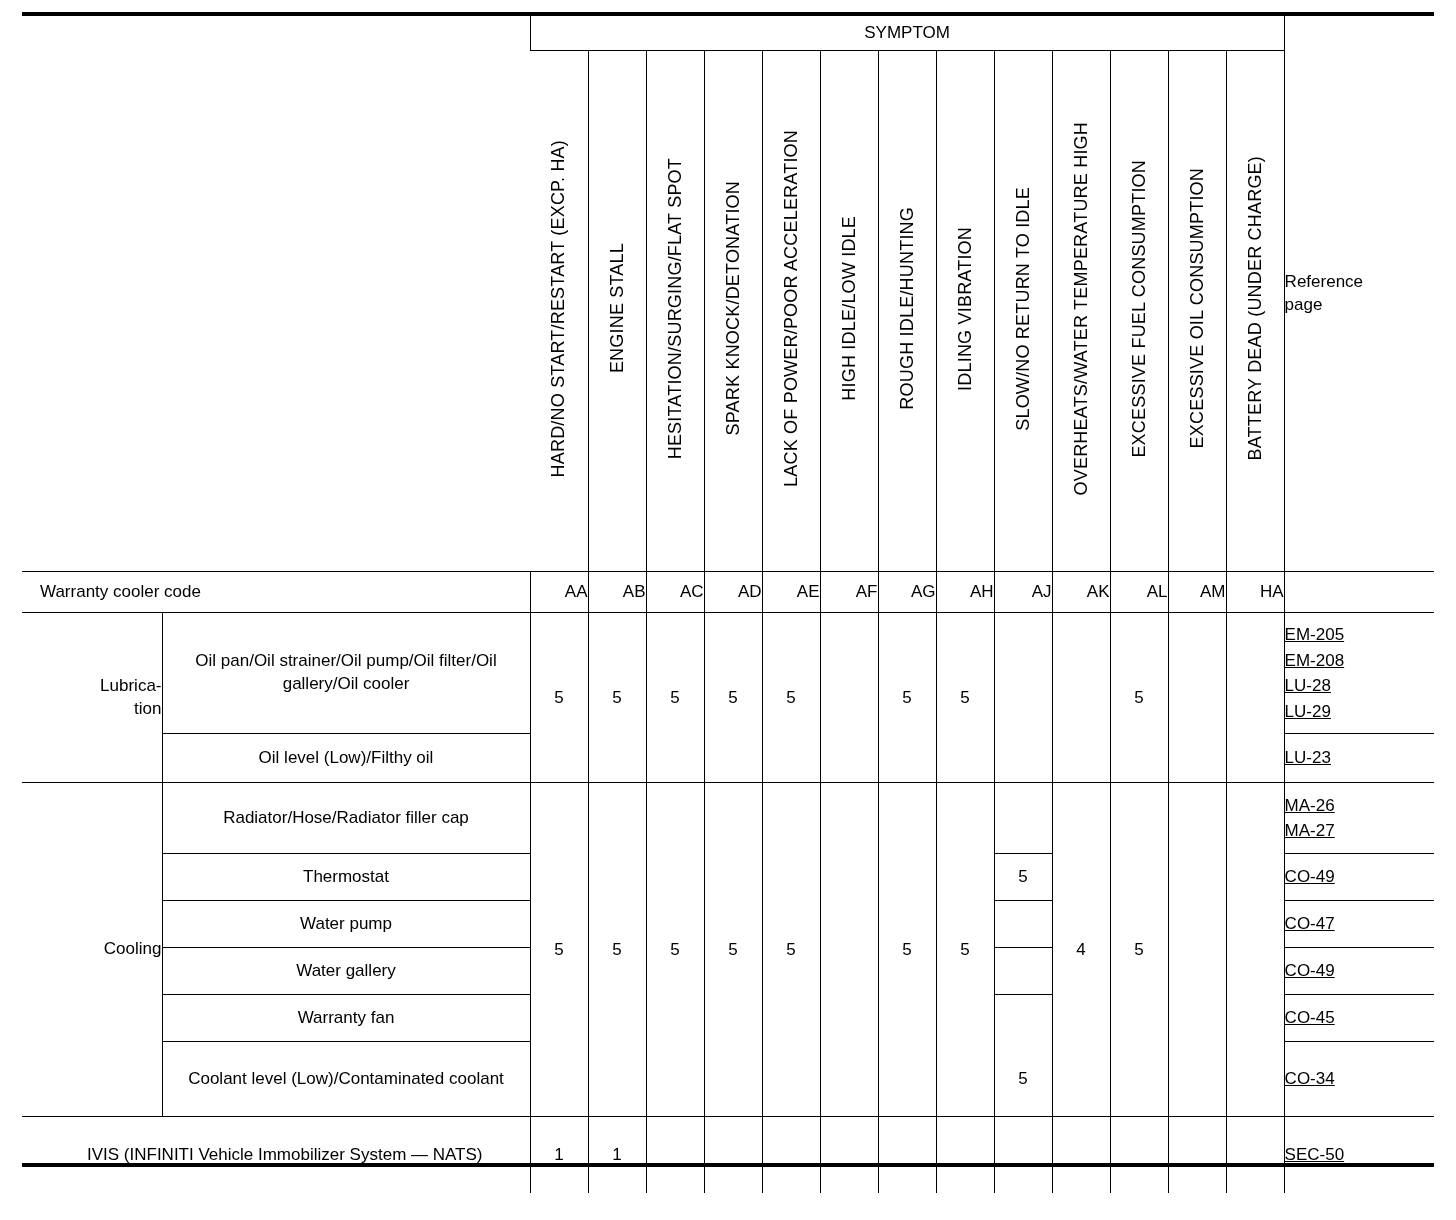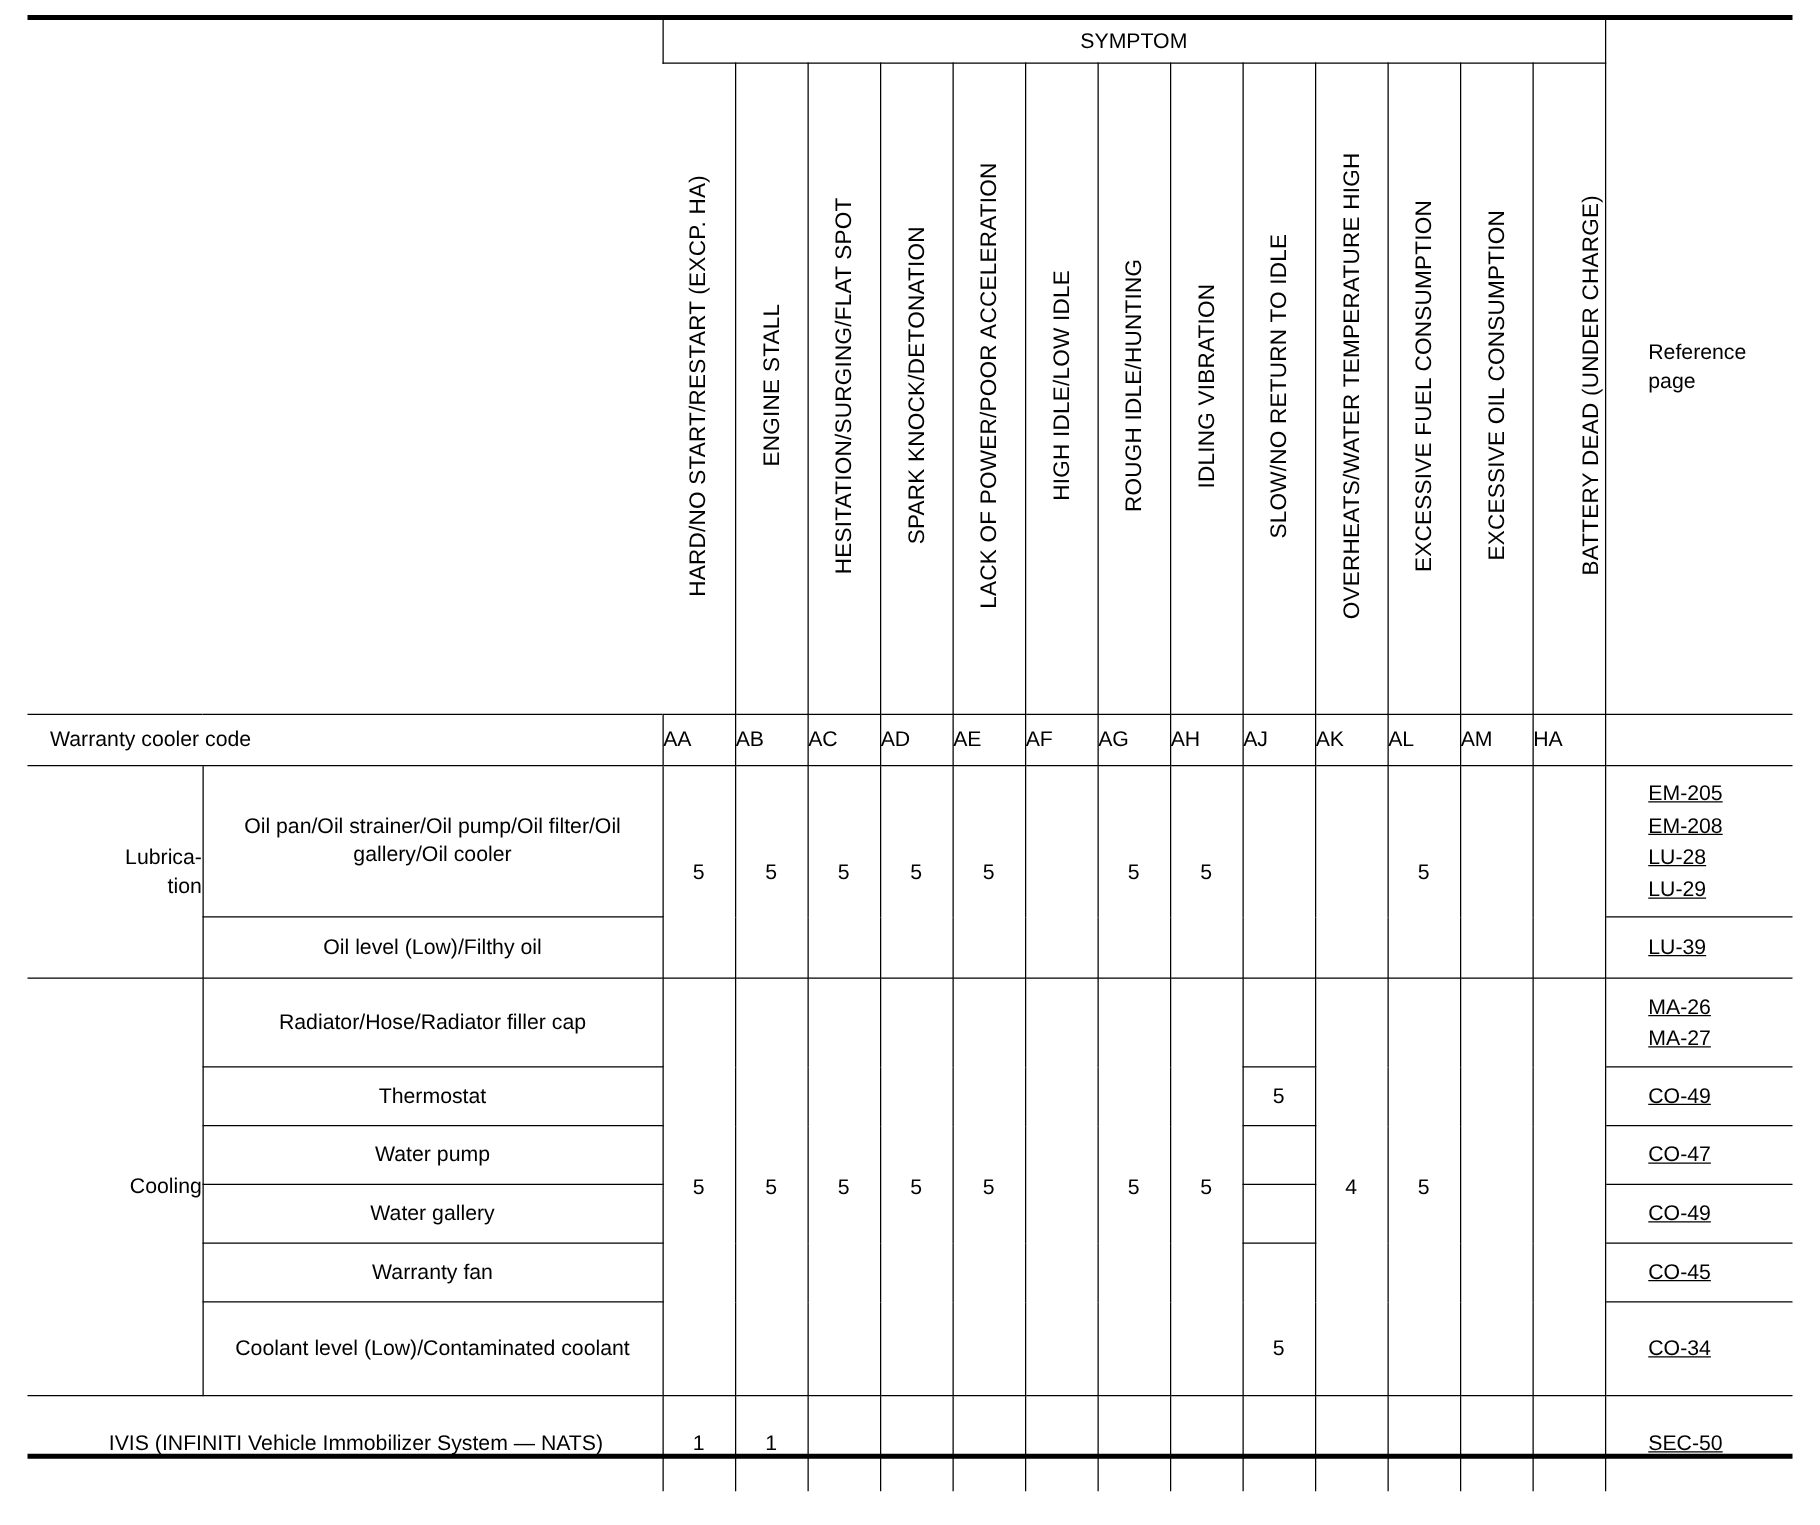--- a/index.html
+++ b/index.html
@@ -51,21 +51,21 @@
   }
   table.main td, table.main th {
     border: 1px solid #000;
     padding: 0;
     font-weight: normal;
     vertical-align: middle;
     font-size: 17px;
   }
   
   table.main tr > td:first-child { border-left: 0; }
-  table.main tr > td:last-child { border-right: 0; padding-left: 34px; }
+  table.main tr > td:last-child { border-right: 0; }
   table.main tr:first-child > td { border-top: 0; }
   table.main tr:last-child > td { border-bottom: 0; }
 
   .no-border { border: 0 !important; }
   .nb-top { border-top: 0 !important; }
   .nb-bottom { border-bottom: 0 !important; }
   .nb-right { border-right: 0 !important; }
 
   .symptom-header {
     text-align: center;
@@ -93,21 +93,21 @@
   .refhead {
     text-align: left;
     padding-left: 14px;
     font-size: 18px;
     vertical-align: middle;
     line-height: 1.35;
   }
 
   .code-row td {
     height: 40px;
-    text-align: left;
+    text-align: right;
     font-size: 18px;
   }
   .code-row td.label {
     text-align: left;
     padding-left: 18px;
   }
 
   .grp {
     text-align: right;
     vertical-align: top;
@@ -238,21 +238,21 @@
         <span class="u">EM-205</span>
         <span class="u">EM-208</span>
         <span class="u">LU-28</span>
         <span class="u">LU-29</span>
       </td>
     </tr>
 
     <tr>
       <td class="item" style="height:48px">Oil level (Low)/Filthy oil</td>
       <td class="ref">
-        <span class="u">LU-39</span>
+        <span class="u">LU-23</span>
       </td>
     </tr>
 
     <tr>
       <td class="grp" rowspan="6">Cooling</td>
       <td class="item" style="height:70px">Radiator/Hose/Radiator filler cap</td>
       <td class="num" rowspan="6">5</td>
       <td class="num" rowspan="6">5</td>
       <td class="num" rowspan="6">5</td>
       <td class="num" rowspan="6">5</td>

